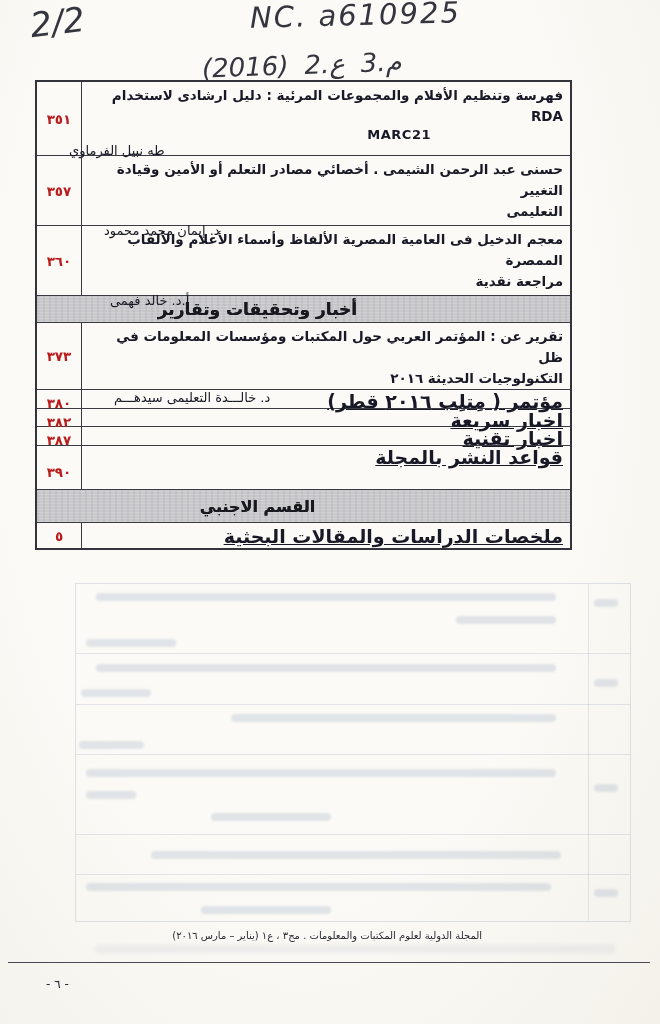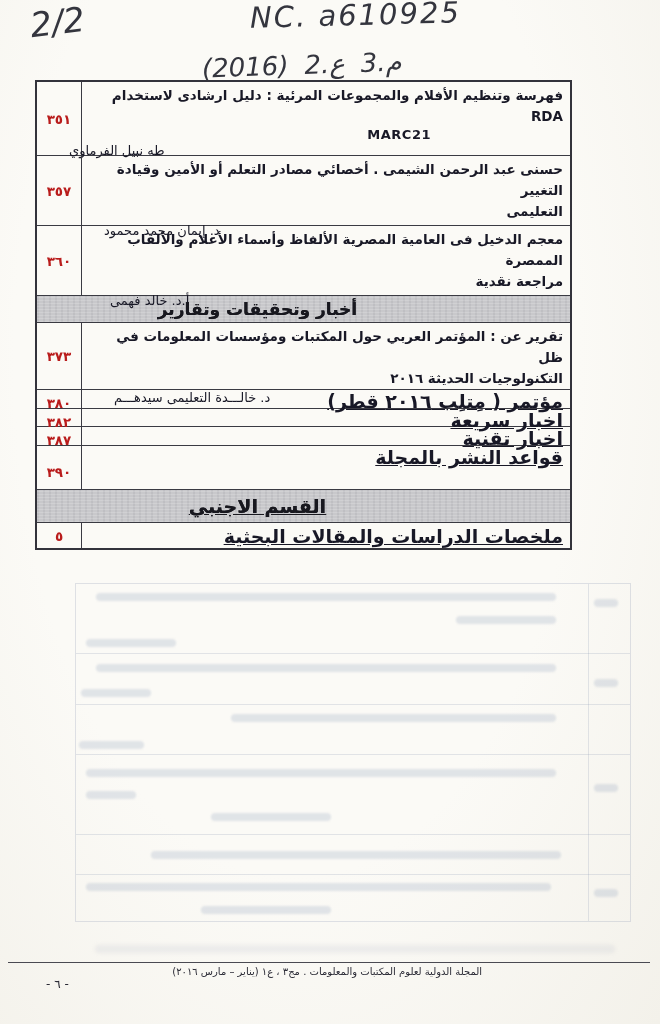--- a/index.html
+++ b/index.html
@@ -50,21 +50,21 @@
       #c8c8cb;
     display:flex;align-items:center;justify-content:center;
   }
   .section-inner{
     display:flex;direction:rtl;align-items:center;gap:34px;
     transform:translateX(-46px);
     font-weight:700;color:#18181f;
     text-shadow:0 0 .6px #18181f;
   }
   .s-news{font-size:17px;}
-  .s-foreign{font-size:19px;text-decoration:underline;}
+  .s-foreign{font-size:16px;}
   
   .bleed{
     position:absolute;left:75px;top:583px;width:556px;height:339px;
     border:1px solid rgba(148,158,182,.28);box-sizing:border-box;
     pointer-events:none;
   }
   .bleed .vline{position:absolute;top:0;bottom:0;left:512px;width:0;border-left:1px solid rgba(148,158,182,.25);}
   .bleed .hline{position:absolute;left:0;right:0;height:0;border-top:1px solid rgba(148,158,182,.25);}
   .streak{
     position:absolute;height:8px;border-radius:4px;
@@ -75,21 +75,21 @@
     background:rgba(140,150,175,.12);filter:blur(2px);border-radius:4px;
   }
   .arc{
     position:absolute;left:212px;top:214px;width:138px;height:56px;
     border:2px solid transparent;border-top-color:rgba(110,125,160,.16);
     border-radius:50%;transform:rotate(14deg);filter:blur(.6px);
   }
   
   .footer-rule{position:absolute;left:8px;top:962px;width:642px;border-top:1.5px solid #4a4a52;}
   .footer-text{
-    position:absolute;right:178px;top:966px;font-size:10px;color:#2a2a35;
+    position:absolute;right:178px;top:930px;font-size:10px;color:#2a2a35;
     direction:rtl;white-space:nowrap;font-weight:500;
   }
   .footer-page{position:absolute;left:46px;top:977px;font-size:12px;color:#2a2a35;letter-spacing:2px;}
 </style>
 </head>
 <body>
 
 <div class="page">
 
   <div class="hand hw-copy">2/2</div>

